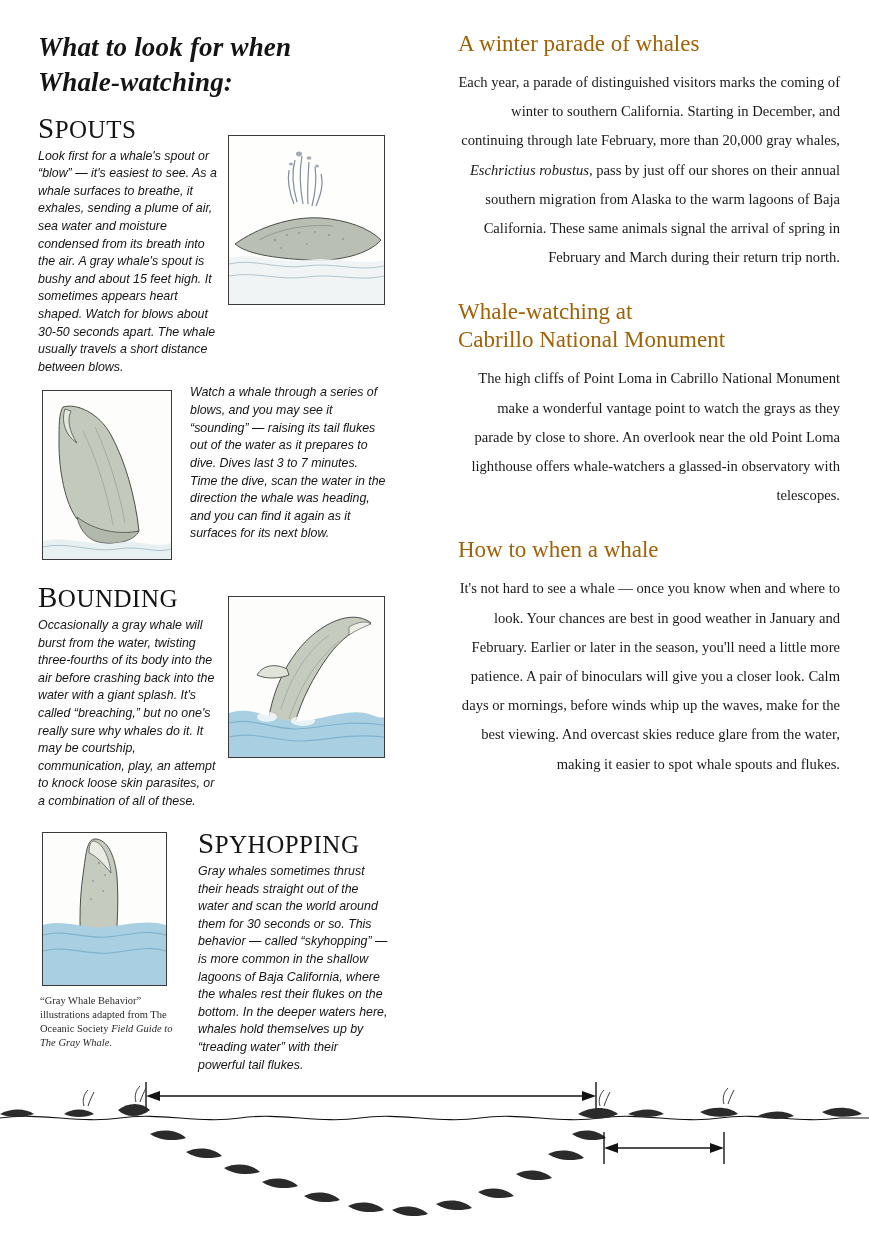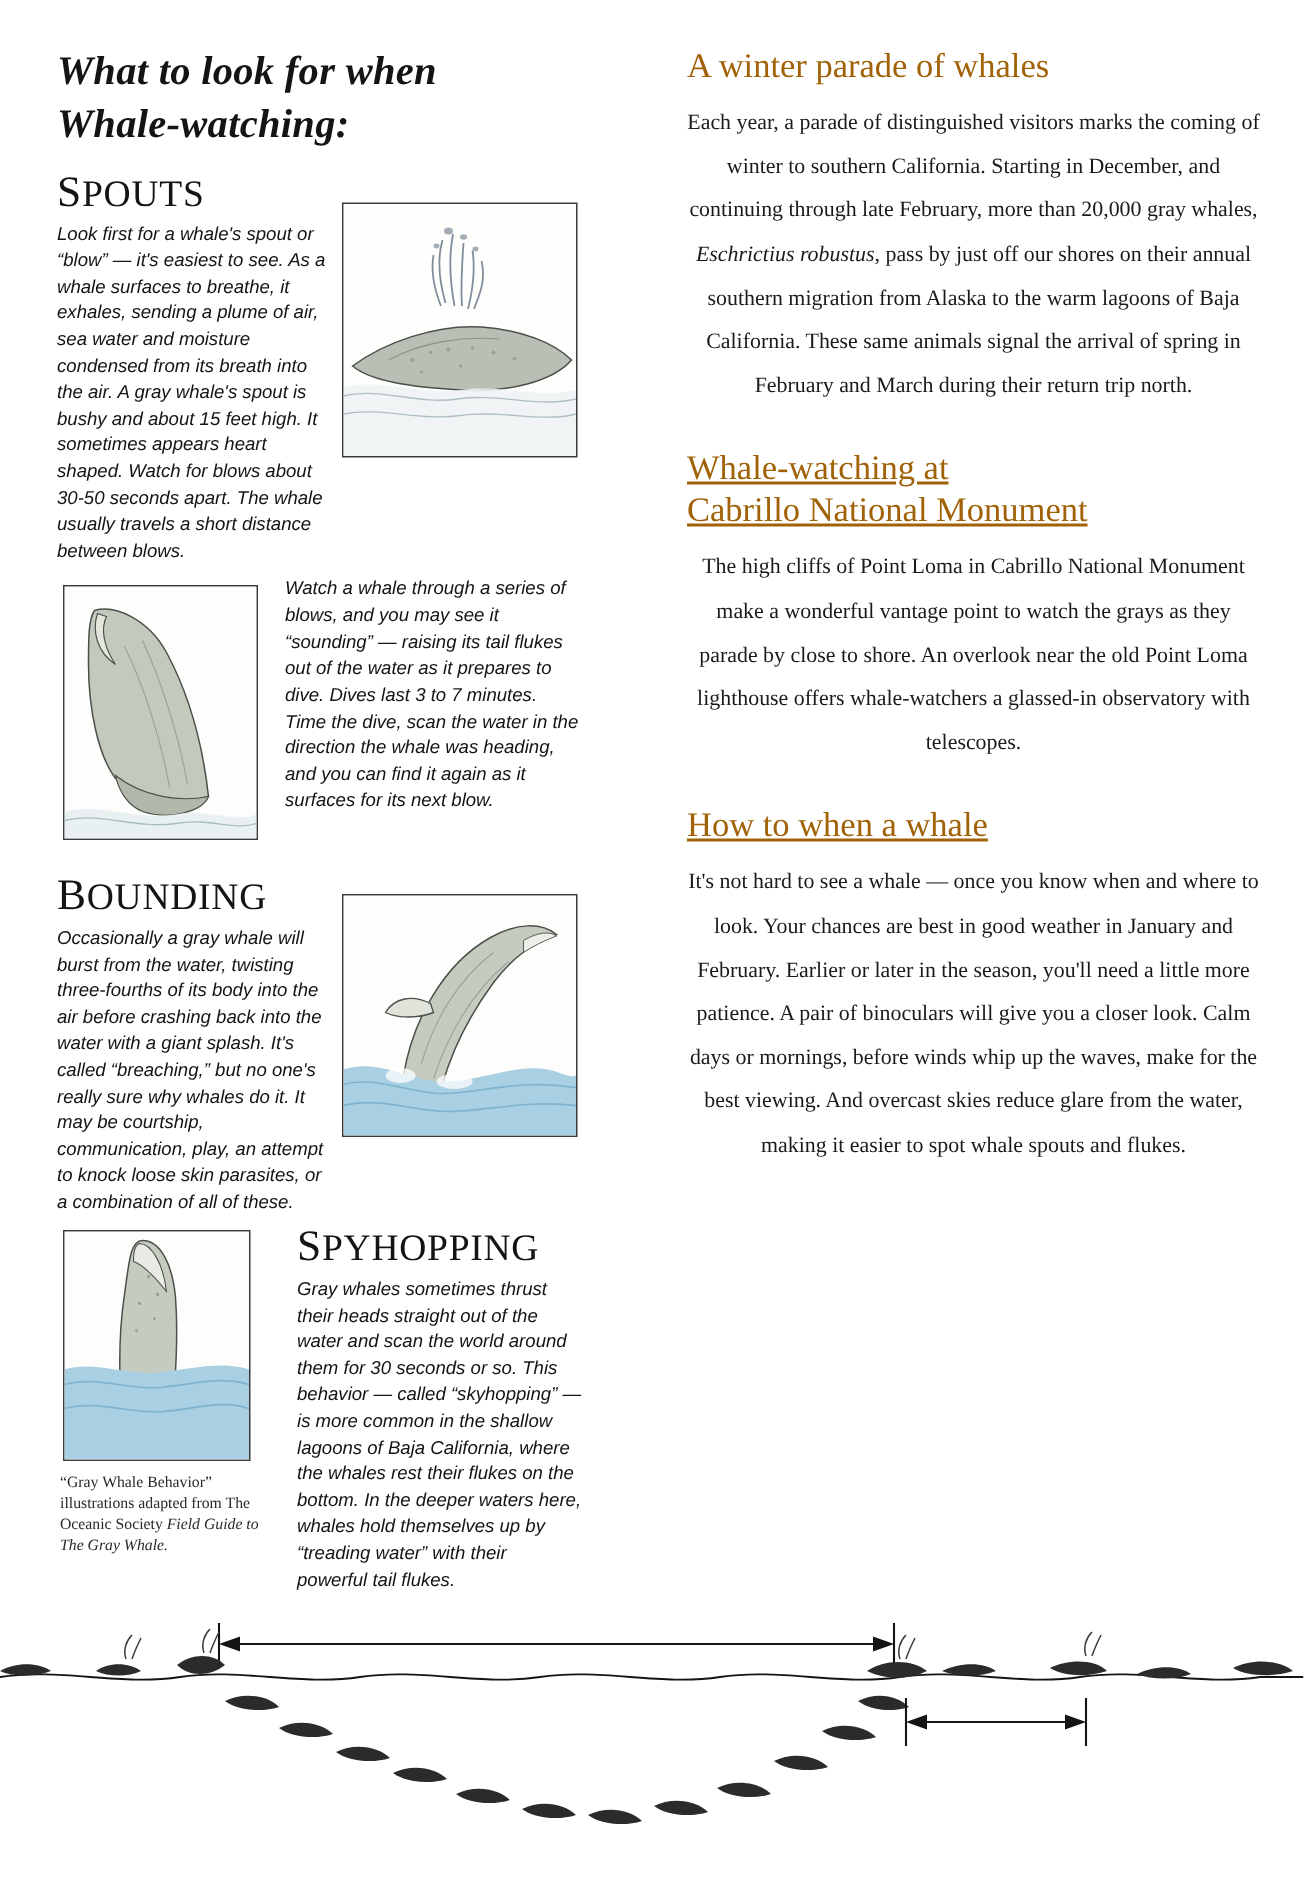--- a/index.html
+++ b/index.html
@@ -111,21 +111,21 @@
   .art-breaching {
     left: 190px;
     top: 14px;
     width: 155px;
     height: 160px;
   }
 
   
   .sec-spyhopping {
     position: relative;
-    margin-top: 4px;
+    margin-top: 16px;
     min-height: 212px;
   }
   .art-spyhopping {
     left: 4px;
     top: 4px;
     width: 123px;
     height: 152px;
   }
   .spyhopping-head {
     margin-left: 160px;
@@ -154,28 +154,28 @@
     width: 382px;
   }
   .r-head {
     font-family: "Liberation Serif", serif;
     font-size: 23px;
     line-height: 1.22;
     color: #a16207;
     margin: 0 0 10px 0;
     font-weight: normal;
   }
-  .r-head.second { margin-top: 26px; text-decoration: underline; }
+  .r-head.second { margin-top: 26px; }
   .r-para {
     font-family: "Liberation Serif", serif;
     font-size: 14.6px;
     line-height: 2.0;
     color: #1a1a1a;
     margin: 0 0 6px 0;
-    text-align: center;
+    text-align: right;
   }
   .r-para em { font-style: italic; }
 
   
   .diagram {
     position: absolute;
     left: 0;
     top: 1040px;
     width: 869px;
     height: 218px;

